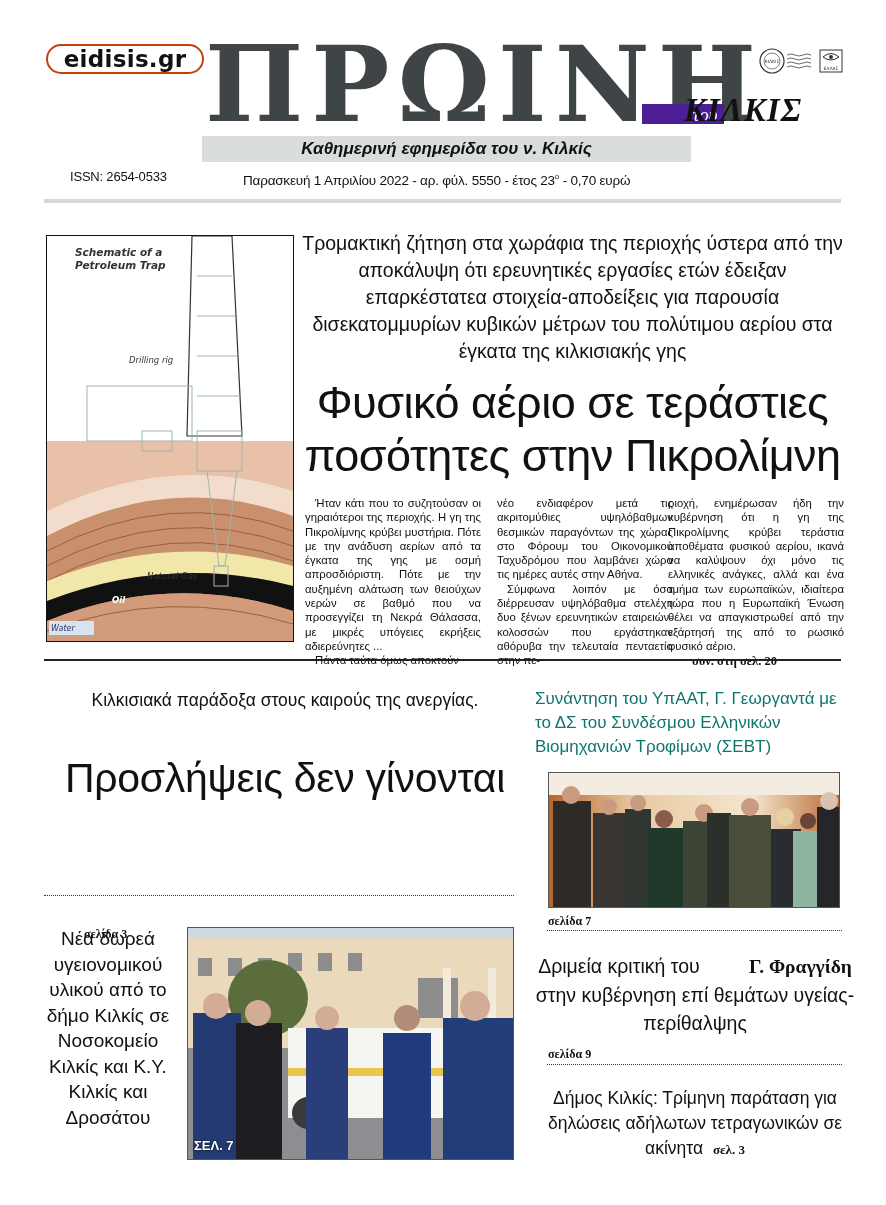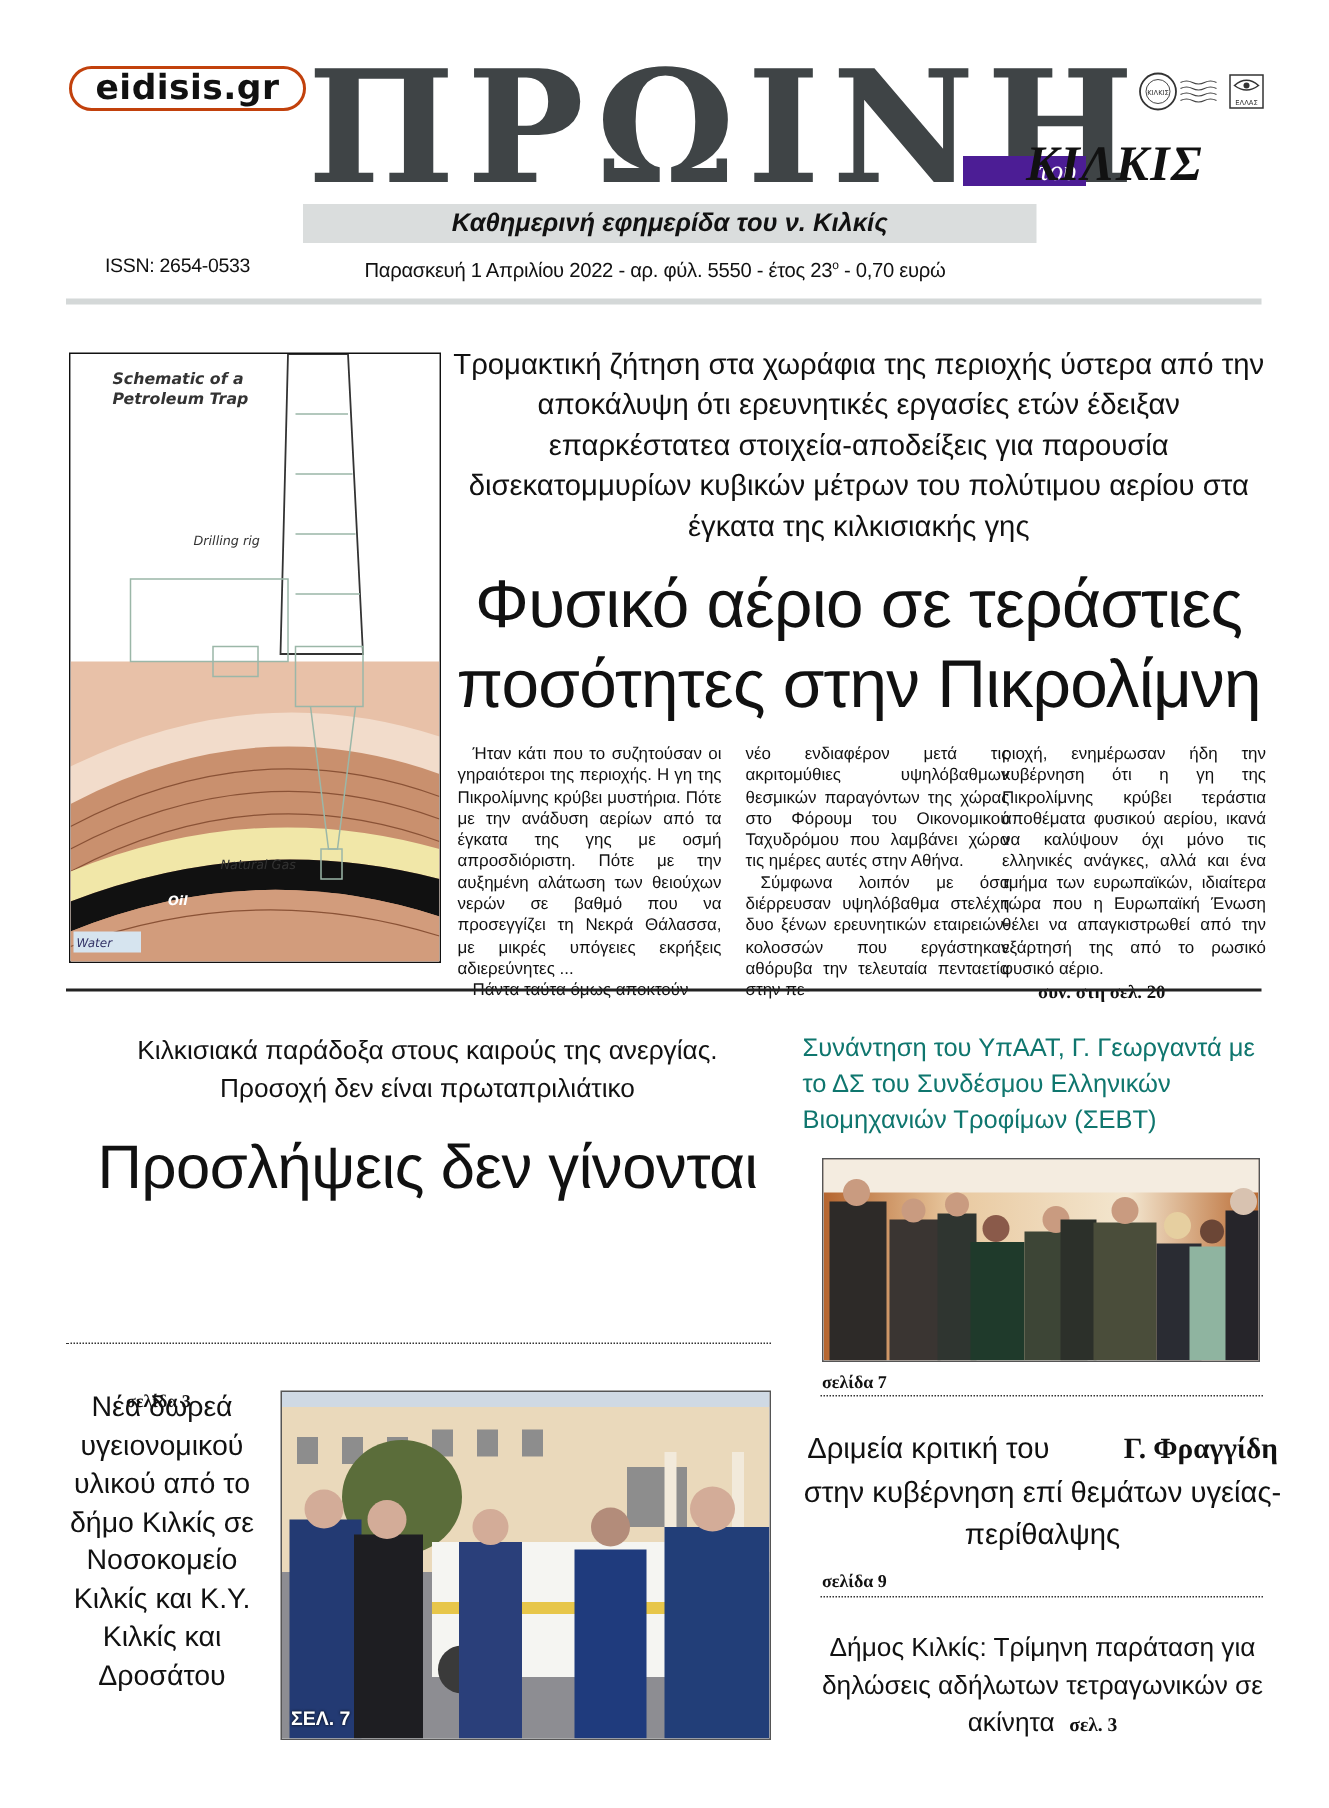--- a/index.html
+++ b/index.html
@@ -132,21 +132,20 @@
 </div>
 <div class="abs col col3">
   <p class="noindent">ριοχή, ενημέρωσαν ήδη την κυβέρνηση ότι η γη της Πικρολίμνης κρύβει τεράστια αποθέματα φυσικού αερίου, ικανά να καλύψουν όχι μόνο τις ελληνικές ανάγκες, αλλά και ένα τμήμα των ευρωπαϊκών, ιδιαίτερα τώρα που η Ευρωπαϊκή Ένωση θέλει να απαγκιστρωθεί από την εξάρτησή της από το ρωσικό φυσικό αέριο.</p>
   <div class="cont">συν. στη σελ. 20</div>
 </div>
 
 <div class="abs rule-black"></div>
 
 <div class="abs story2-kicker">
   <div>Κιλκισιακά παράδοξα στους καιρούς της ανεργίας.</div>
-  <div>Προσοχή δεν είναι πρωταπριλιάτικο</div>
 </div>
 <div class="abs story2-headline">
   <div>Προσλήψεις δεν γίνονται</div>
 </div>
 <div class="abs page-ref" style="left:46px; top:927px;margin-left:38px;">σελίδα 3</div>
 <div class="abs dotted" style="left:44px; top:895px; width:470px;"></div>
 
 <div class="abs story3-headline">Συνάντηση του ΥπΑΑΤ, Γ. Γεωργαντά με το ΔΣ του Συνδέσμου Ελληνικών Βιομηχανιών Τροφίμων (ΣΕΒΤ)</div>
 <div class="abs story3-photo">
   <svg width="290" height="134" viewBox="0 0 290 134">

